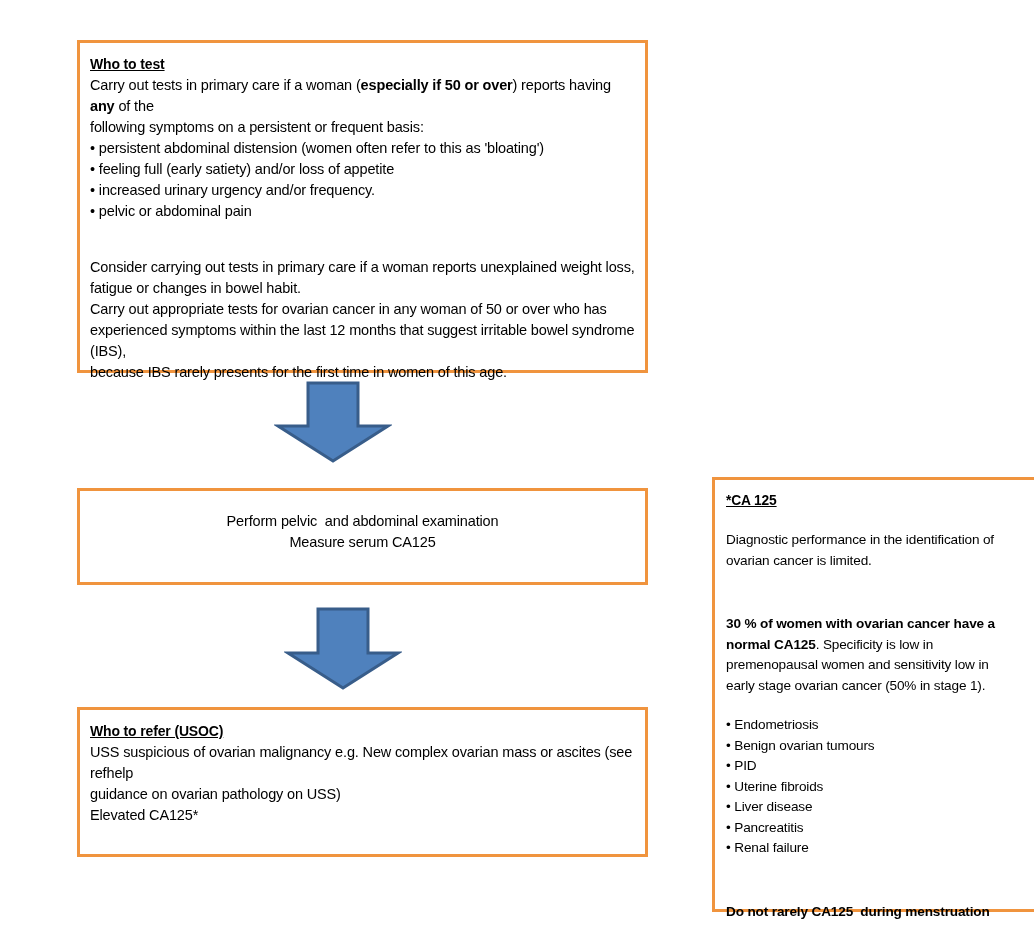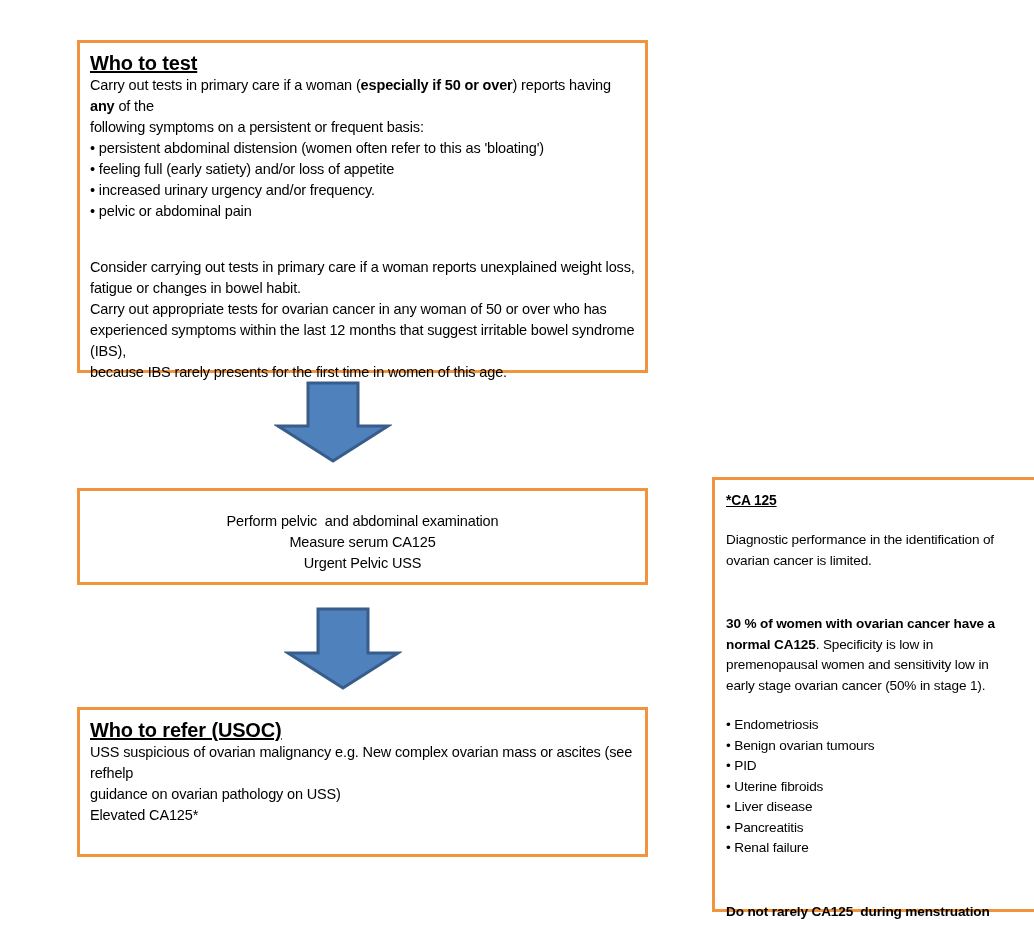--- a/index.html
+++ b/index.html
@@ -29,21 +29,21 @@
   .inner {
     position: absolute;
     left: 10px;
     right: 10px;
     top: 10px;
   }
 
   .heading {
     font-weight: bold;
     text-decoration: underline;
-    font-size: 20px;
+    font-size: 14px;
     line-height: 21px;
     letter-spacing: -0.15px;
     display: inline-block;
     margin-bottom: 0;
   }
   .heading-wrap { line-height: 21px; }
 
   .line {
     font-size: 14.5px;
     line-height: 21px;
@@ -96,21 +96,20 @@
 </div>
 
 <svg class="arrow" id="arrow-1" viewBox="0 0 118 83">
   <polygon points="34,2 84,2 84,45 114,45 59,80 4,45 34,45" fill="#4F81BD" stroke="#385D8A" stroke-width="3" stroke-linejoin="miter"></polygon>
 </svg>
 
 <div class="box" id="box-perform-tests">
   <div class="inner">
     <div class="line">Perform pelvic  and abdominal examination</div>
     <div class="line">Measure serum CA125</div>
-    <div class="line">Urgent Pelvic USS</div>
   </div>
 </div>
 
 <svg class="arrow" id="arrow-2" viewBox="0 0 118 84">
   <polygon points="34,2 84,2 84,46 114,46 59,81 4,46 34,46" fill="#4F81BD" stroke="#385D8A" stroke-width="3" stroke-linejoin="miter"></polygon>
 </svg>
 
 <div class="box" id="box-who-to-refer">
   <div class="inner">
     <div class="heading-wrap">

